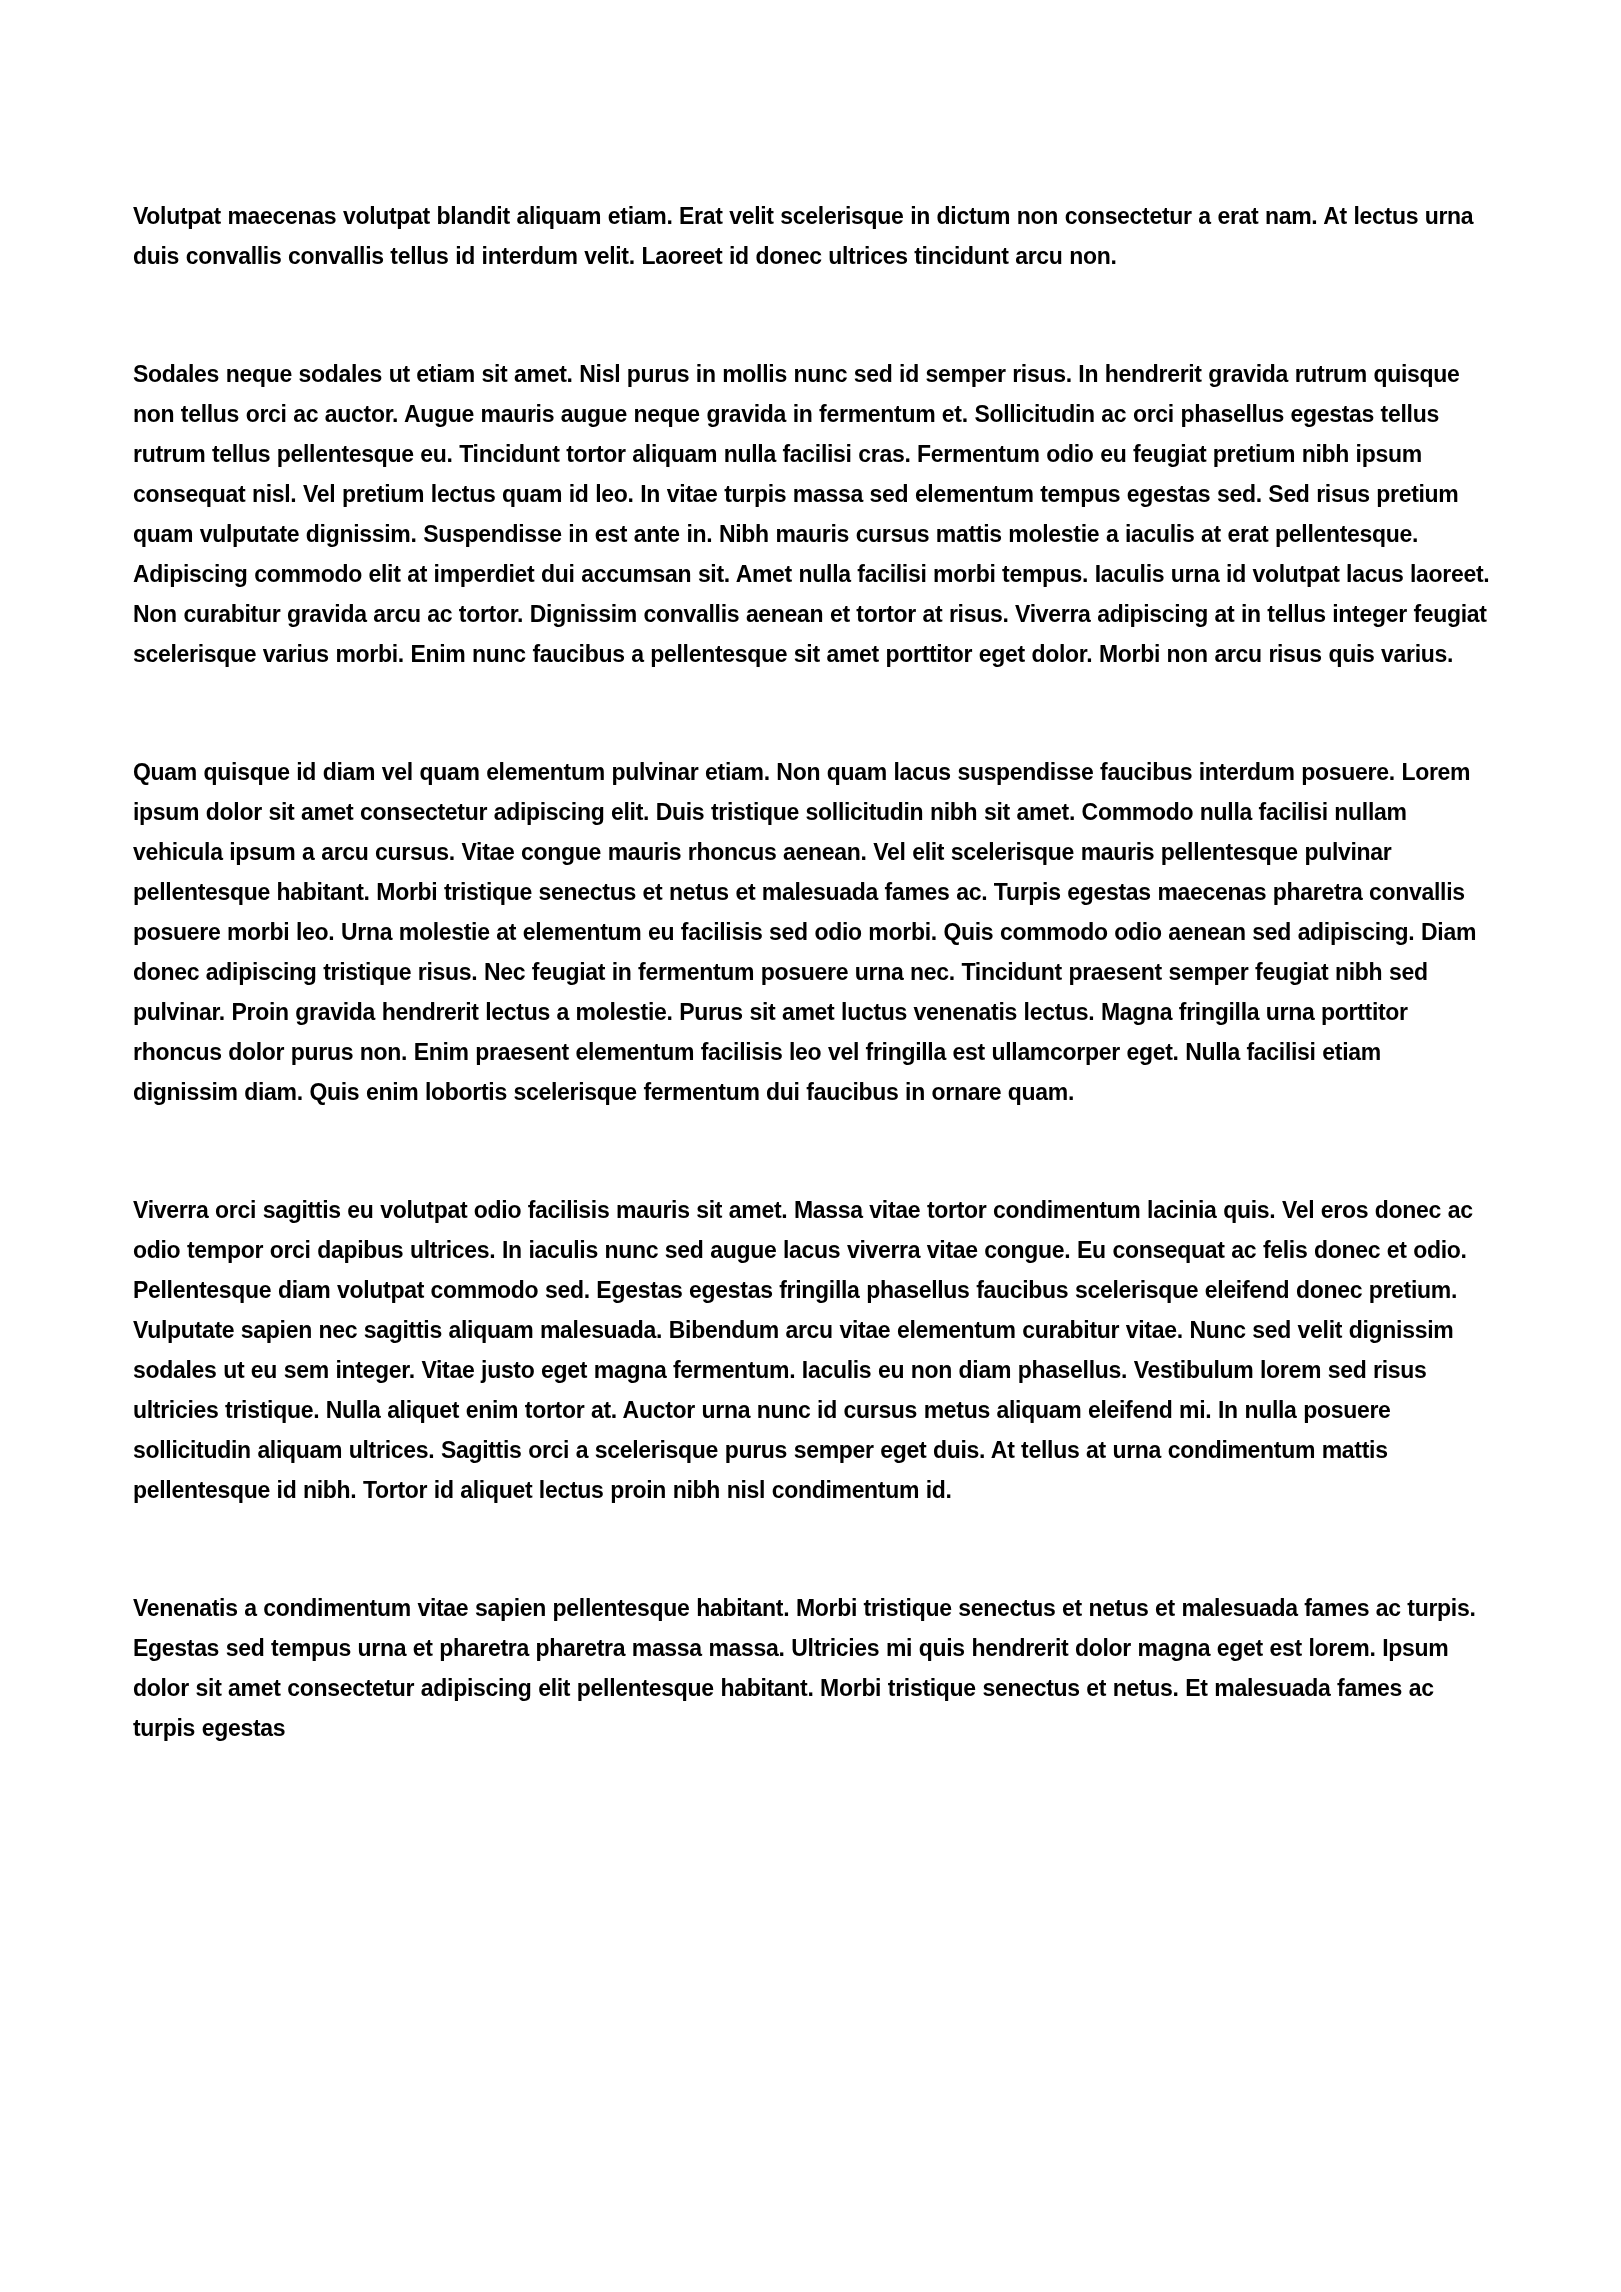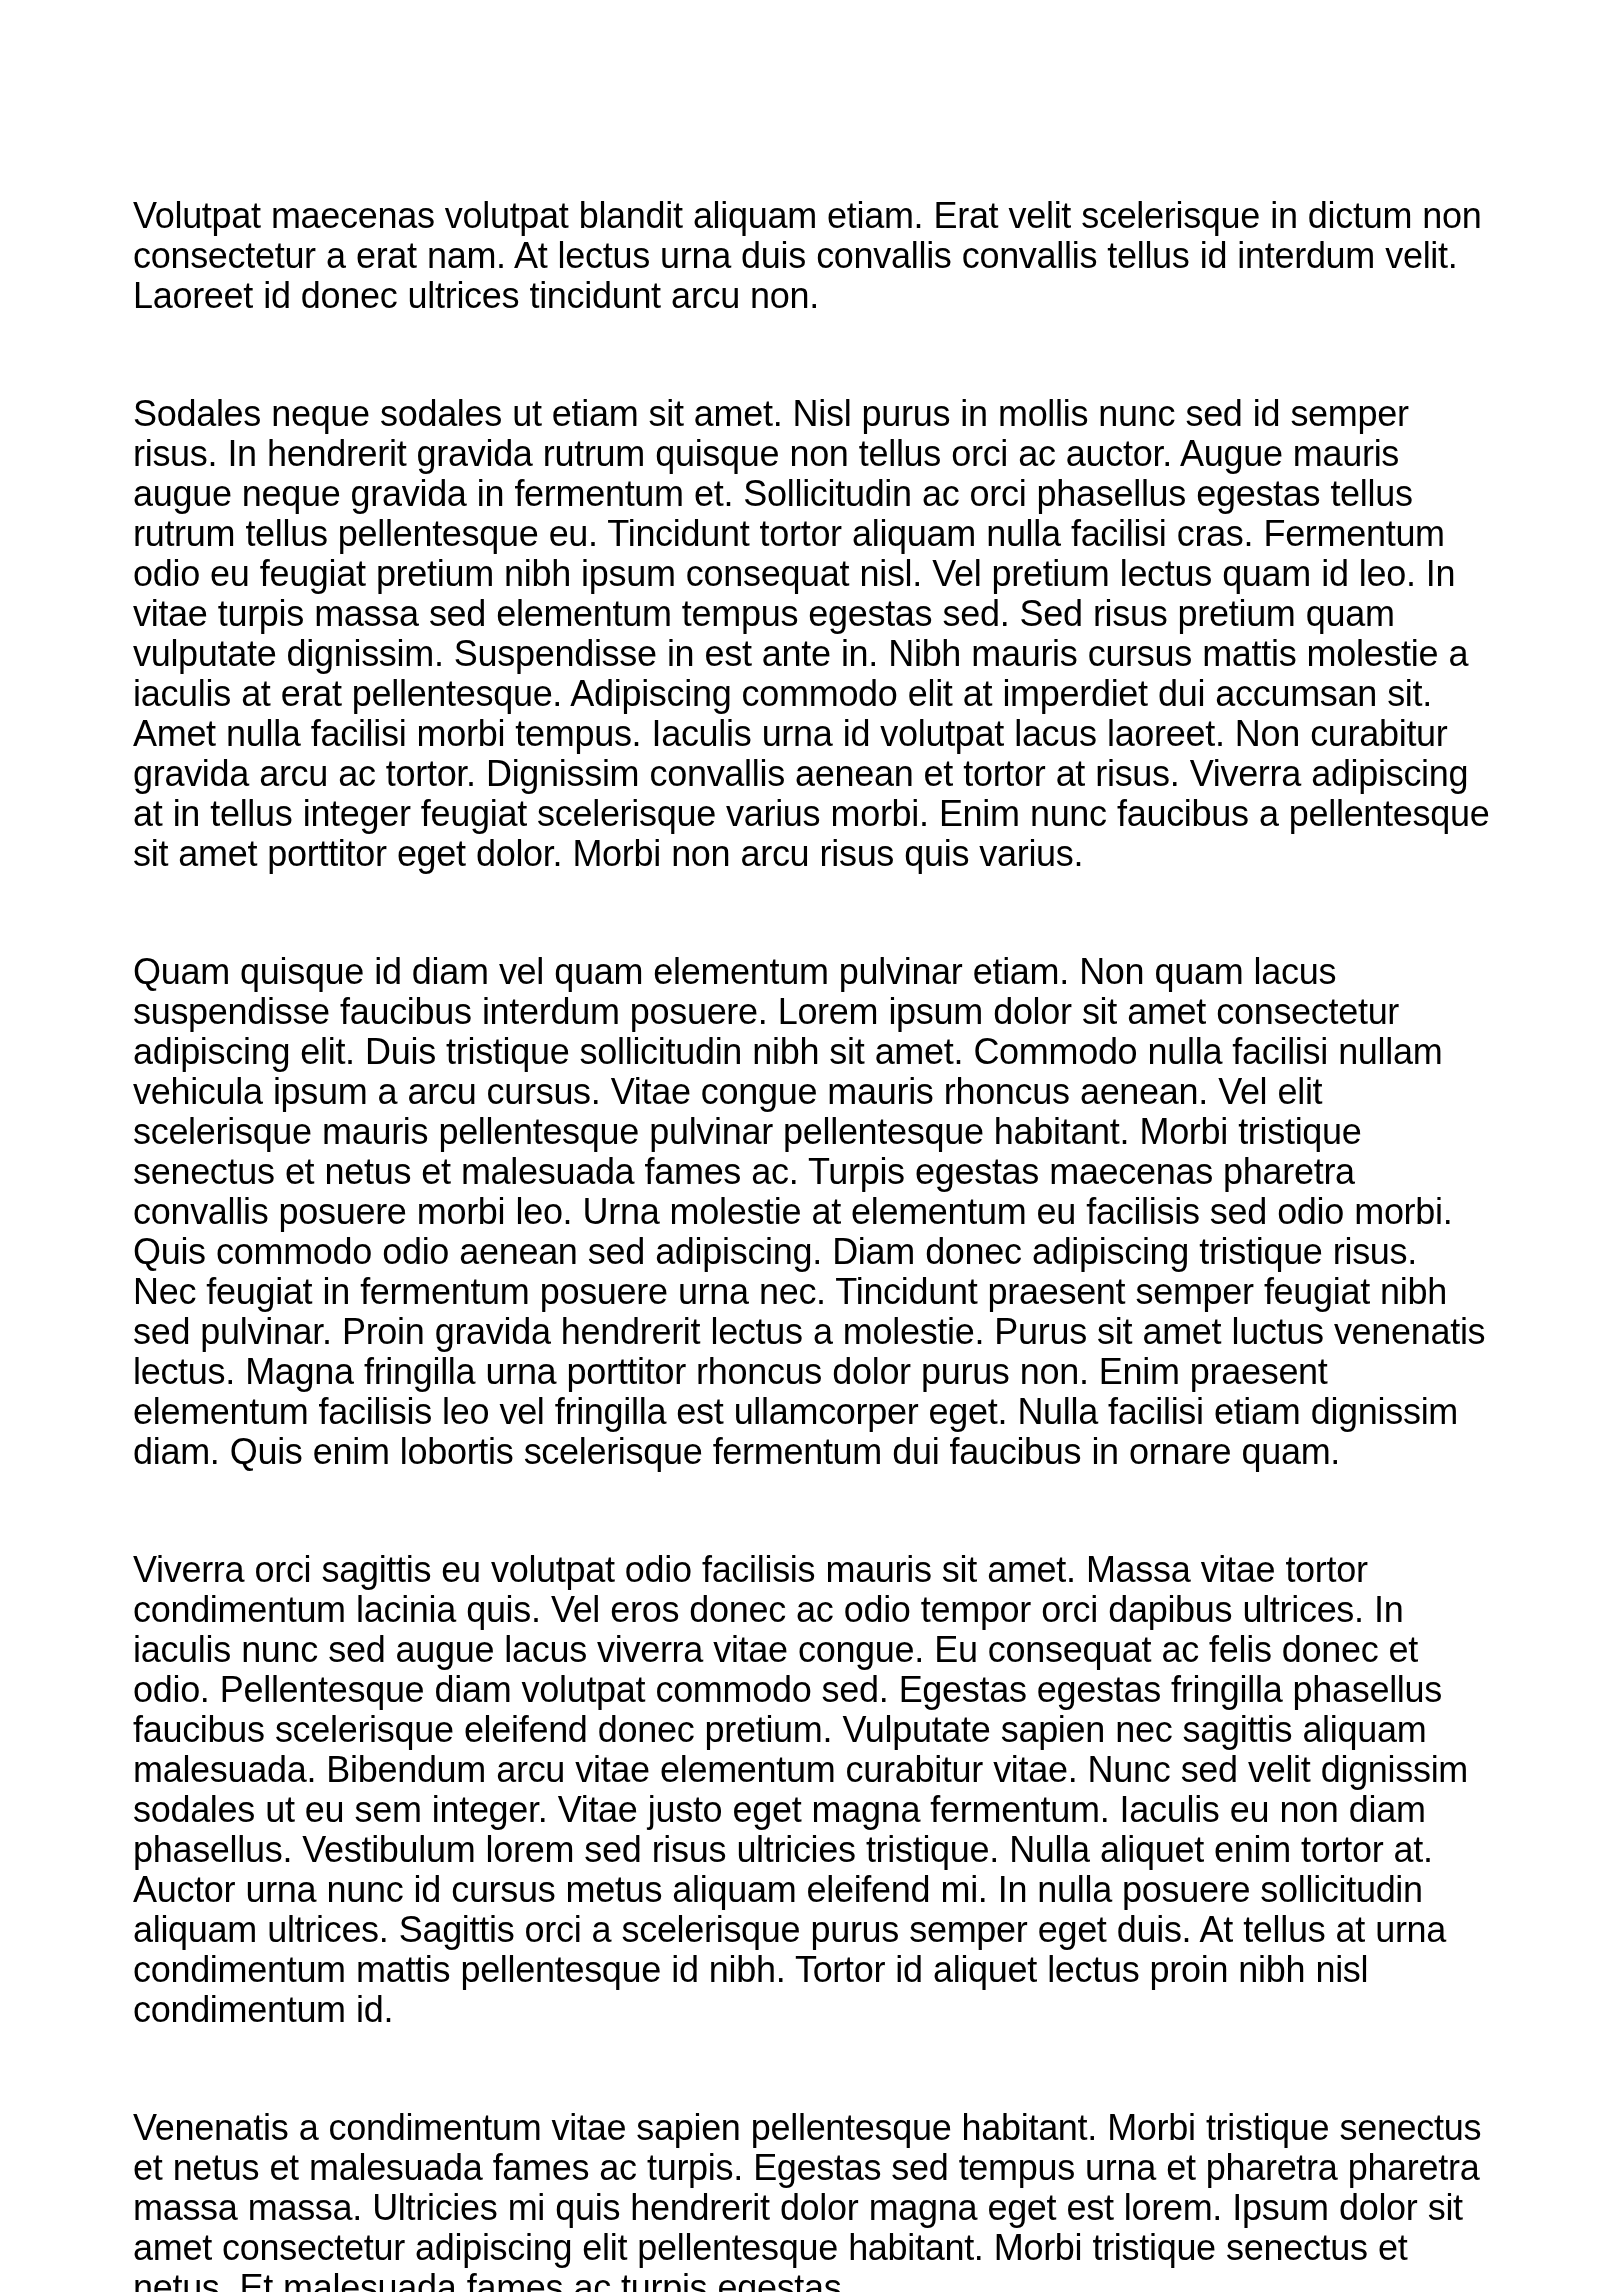--- a/index.html
+++ b/index.html
@@ -17,26 +17,27 @@
     color: #000000;
   }
   .text-body {
     position: absolute;
     left: 133px;
     top: 196px;
     width: 1357px;
   }
   .para {
     margin: 0 0 78px 0;
-    font-size: 36px;
+    font-size: 23px;
     line-height: 40px;
     letter-spacing: -0.3px;
     text-align: left;
     color: #000000;
     word-spacing: 0.5px;
+    font-weight: bold;
   }
   .para:last-child {
     margin-bottom: 4px;
   }
 </style>
 </head>
 <body>
 
 <div class="page">
   <div class="text-body">

